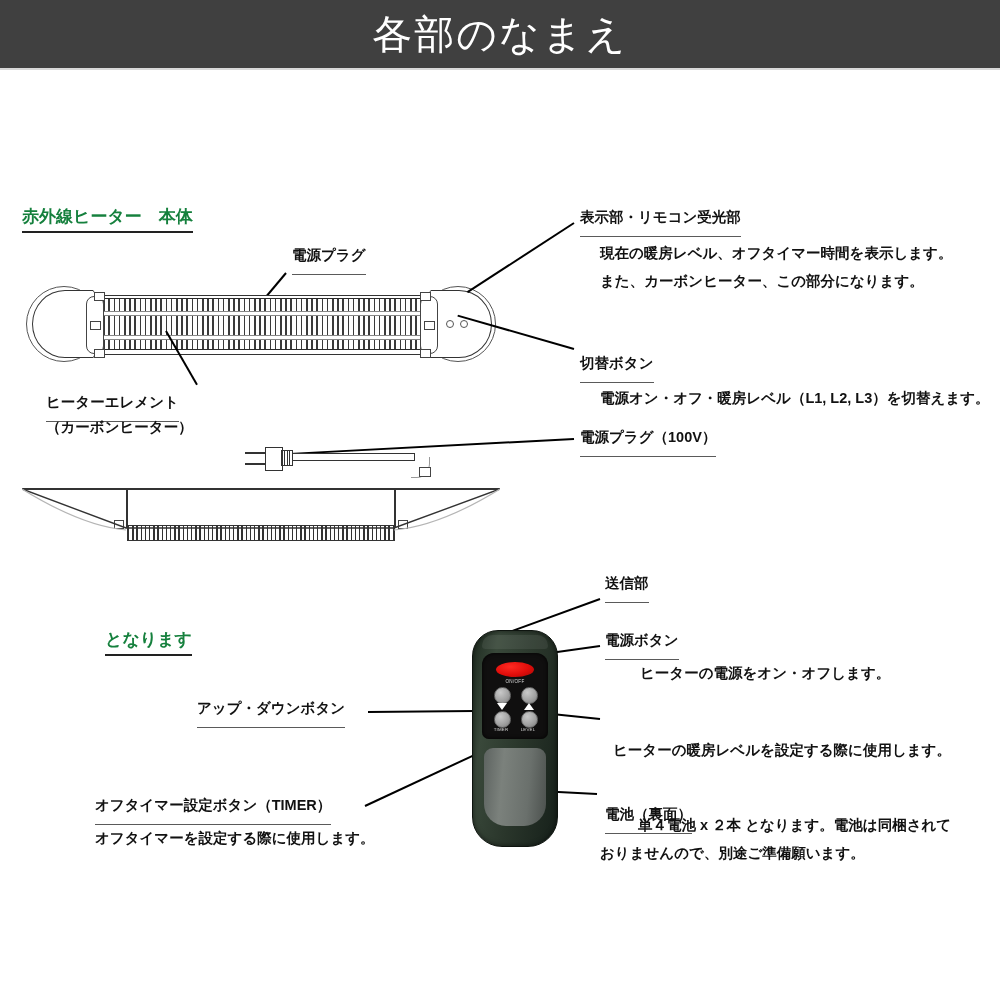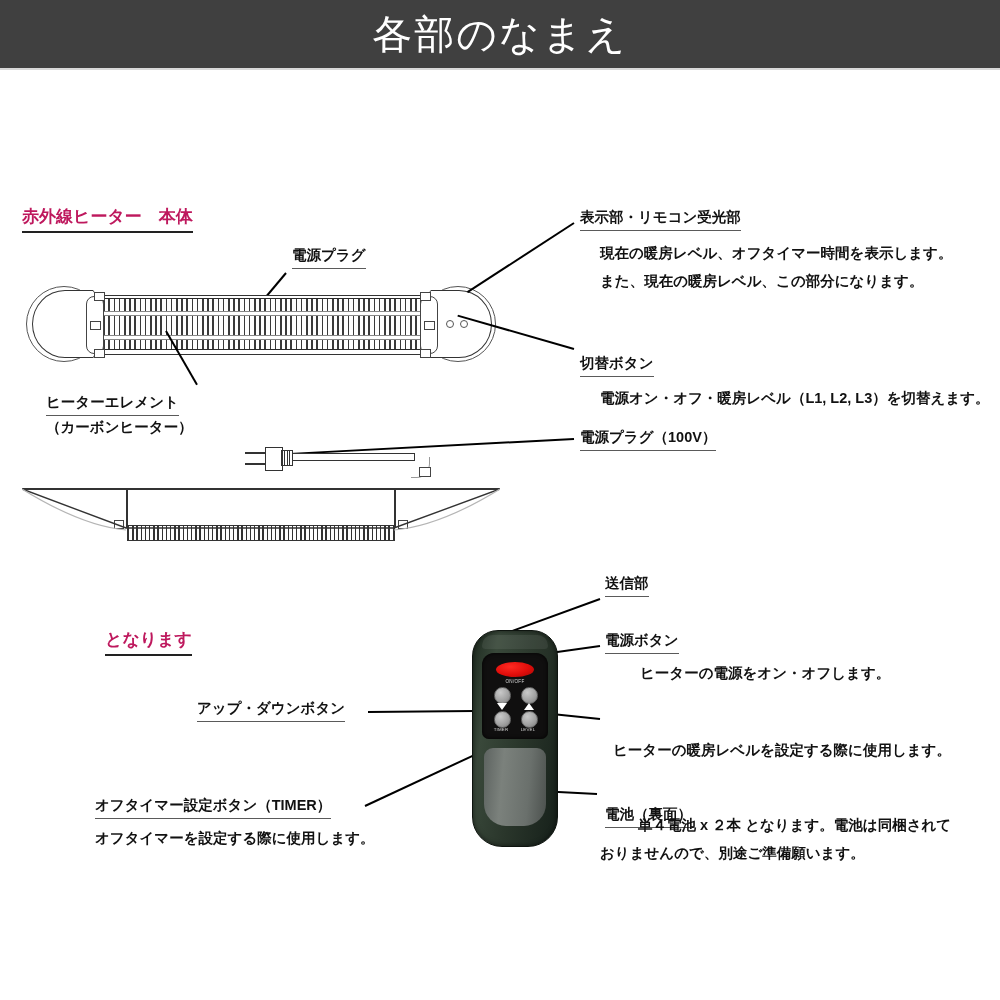--- a/index.html
+++ b/index.html
@@ -49,36 +49,36 @@
   .lbl {
     position: absolute;
     font-size: 14.5px;
     font-weight: bold;
     white-space: nowrap;
     line-height: 1.45;
     color: #111;
   }
   .lbl.u {
     border-bottom: 1.6px solid #5a5a5a;
-    padding-bottom: 2px;
+    padding-bottom: 8px;
   }
   .desc {
     position: absolute;
     font-size: 14.5px;
     font-weight: bold;
     white-space: nowrap;
     line-height: 1.9;
     color: #111;
   }
   .heading {
     position: absolute;
     font-size: 17px;
     font-weight: bold;
     white-space: nowrap;
-    color: #be185d;
+    color: #15803d;
     border-bottom: 2px solid #222;
     padding-bottom: 3px;
   }
 
   
   .leader {
     position: absolute;
     background: #000;
     transform-origin: 0 50%;
     height: 2px;
@@ -398,21 +398,21 @@
     <div class="hf-bracket" style="left:68px; top:38px;"></div>
     <div class="hf-bracket" style="left:402px; top:38px;"></div>
   </div>
 
   <div class="lbl u" style="left:46px; top:392px;">ヒーターエレメント</div>
   <div class="lbl" style="left:46px; top:417px;">（カーボンヒーター）</div>
   <div class="leader" style="left:166px; top:330px; width:62px; transform: rotate(60deg);"></div>
 
   <div class="lbl u" style="left:580px; top:207px;">表示部・リモコン受光部</div>
   <div class="desc" style="left:600px; top:240px;">現在の暖房レベル、オフタイマー時間を表示します。</div>
-  <div class="desc" style="left:600px; top:268px;">また、現在の暖房レベル、この部分になります。</div>
+  <div class="desc" style="left:600px; top:268px;">また、カーボンヒーター、この部分になります。</div>
   <div class="leader" style="left:574px; top:222px; width:127px; transform: rotate(147deg);"></div>
 
   <div class="lbl u" style="left:580px; top:353px;">切替ボタン</div>
   <div class="desc" style="left:600px; top:385px;">電源オン・オフ・暖房レベル（L1, L2, L3）を切替えます。</div>
   <div class="leader" style="left:574px; top:348px; width:121px; transform: rotate(196deg);"></div>
 
   <div class="lbl u" style="left:580px; top:427px;">電源プラグ（100V）</div>
   <div class="leader" style="left:574px; top:438px; width:289px; transform: rotate(177deg);"></div>
 
   <div class="plug">

